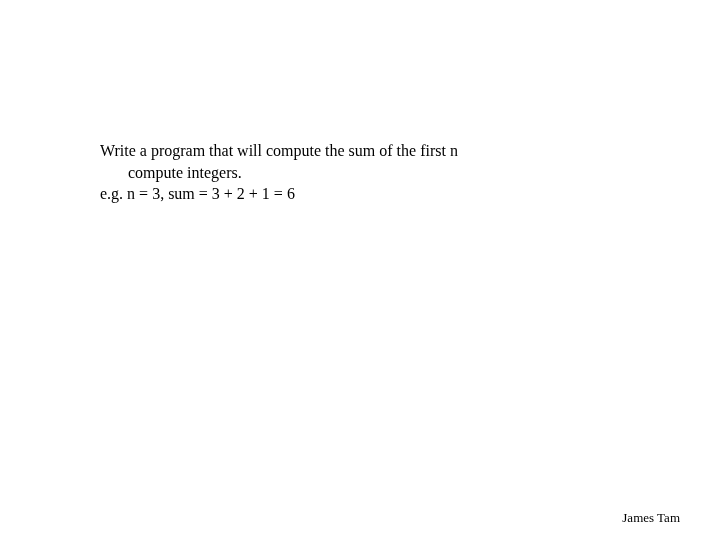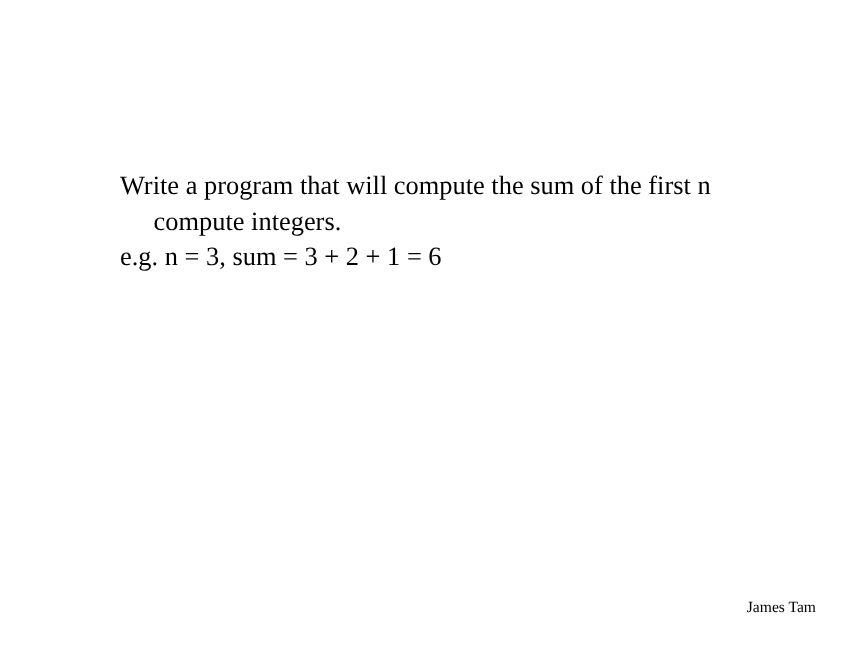--- a/index.html
+++ b/index.html
@@ -25,37 +25,37 @@
     right: 0;
     text-align: center;
     font-size: 28px;
     font-weight: normal;
   }
   .body-block {
     position: absolute;
     top: 140px;
     left: 100px;
     right: 68px;
-    font-size: 22px;
+    font-size: 16px;
     line-height: 1.35;
   }
   .body-block .line2 {
     padding-left: 28px;
   }
   .work-block {
     position: absolute;
     top: 320px;
     left: 40px;
     font-size: 22px;
     line-height: 1.4;
     font-family: "Times New Roman", Times, serif;
   }
   .footer {
     position: absolute;
-    bottom: 26px;
+    bottom: 14px;
     right: 40px;
     font-size: 13px;
   }
 </style>
 </head>
 <body>
 
 <div class="slide">
 
 

